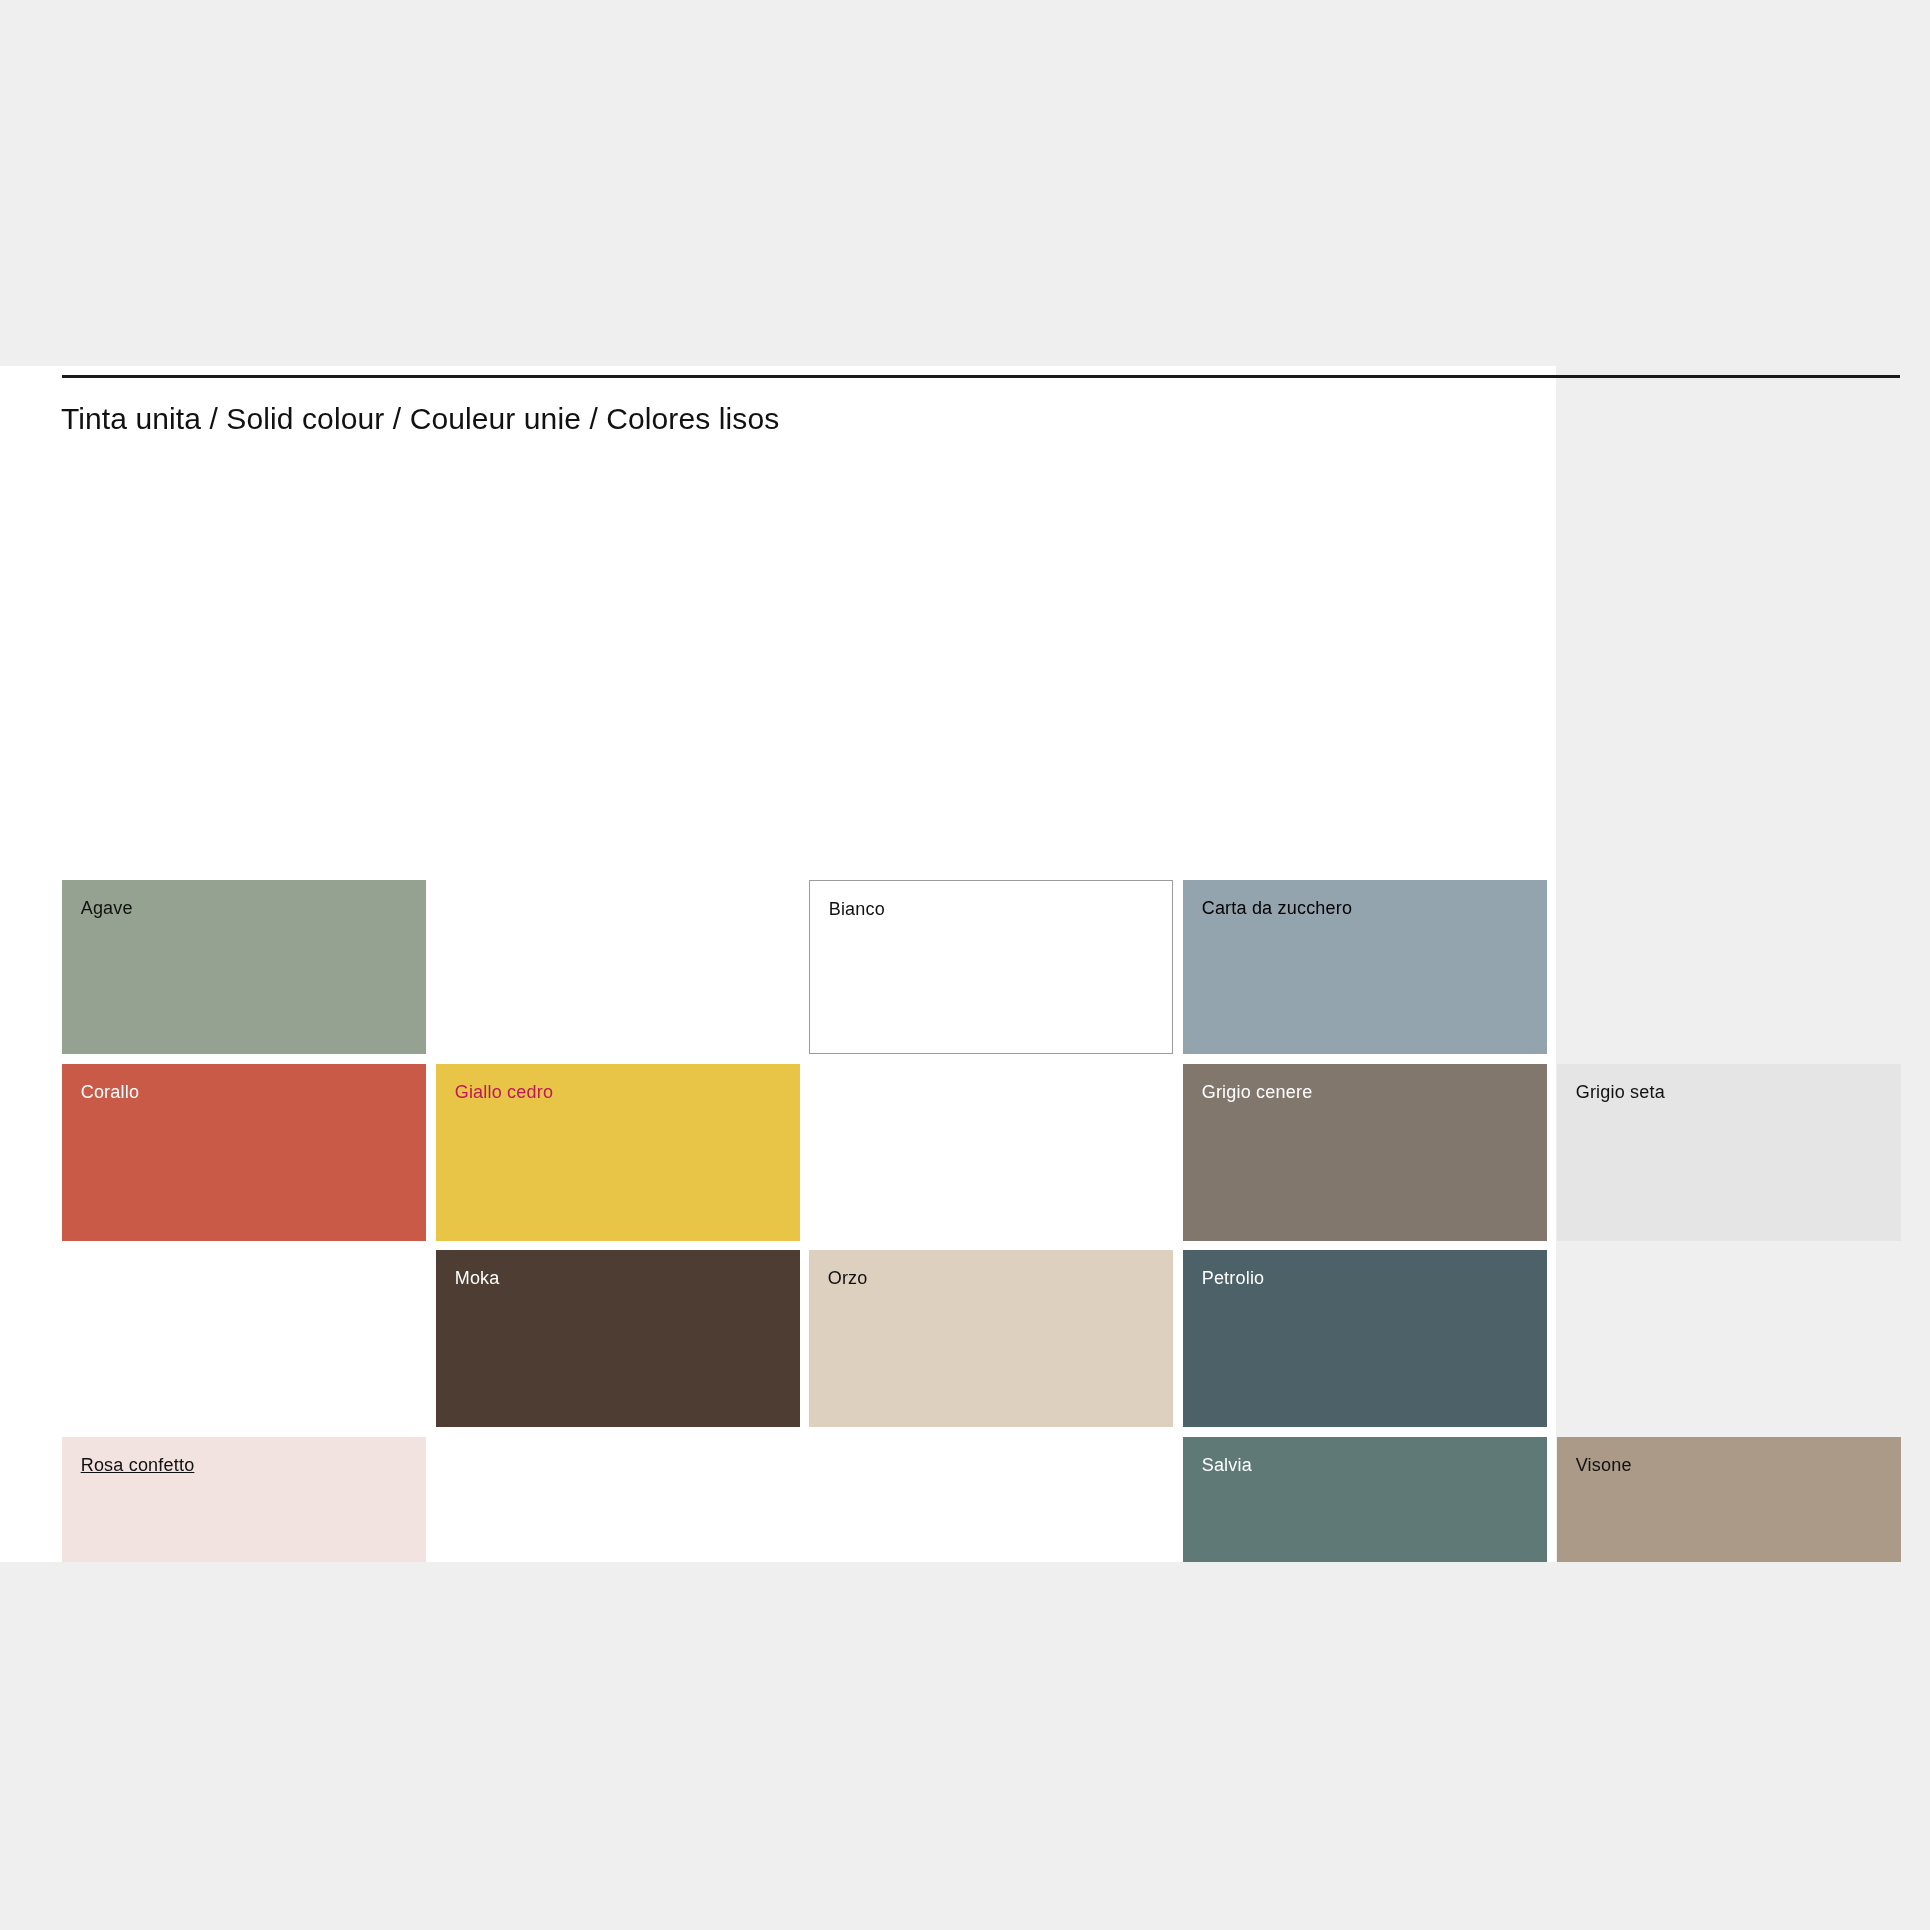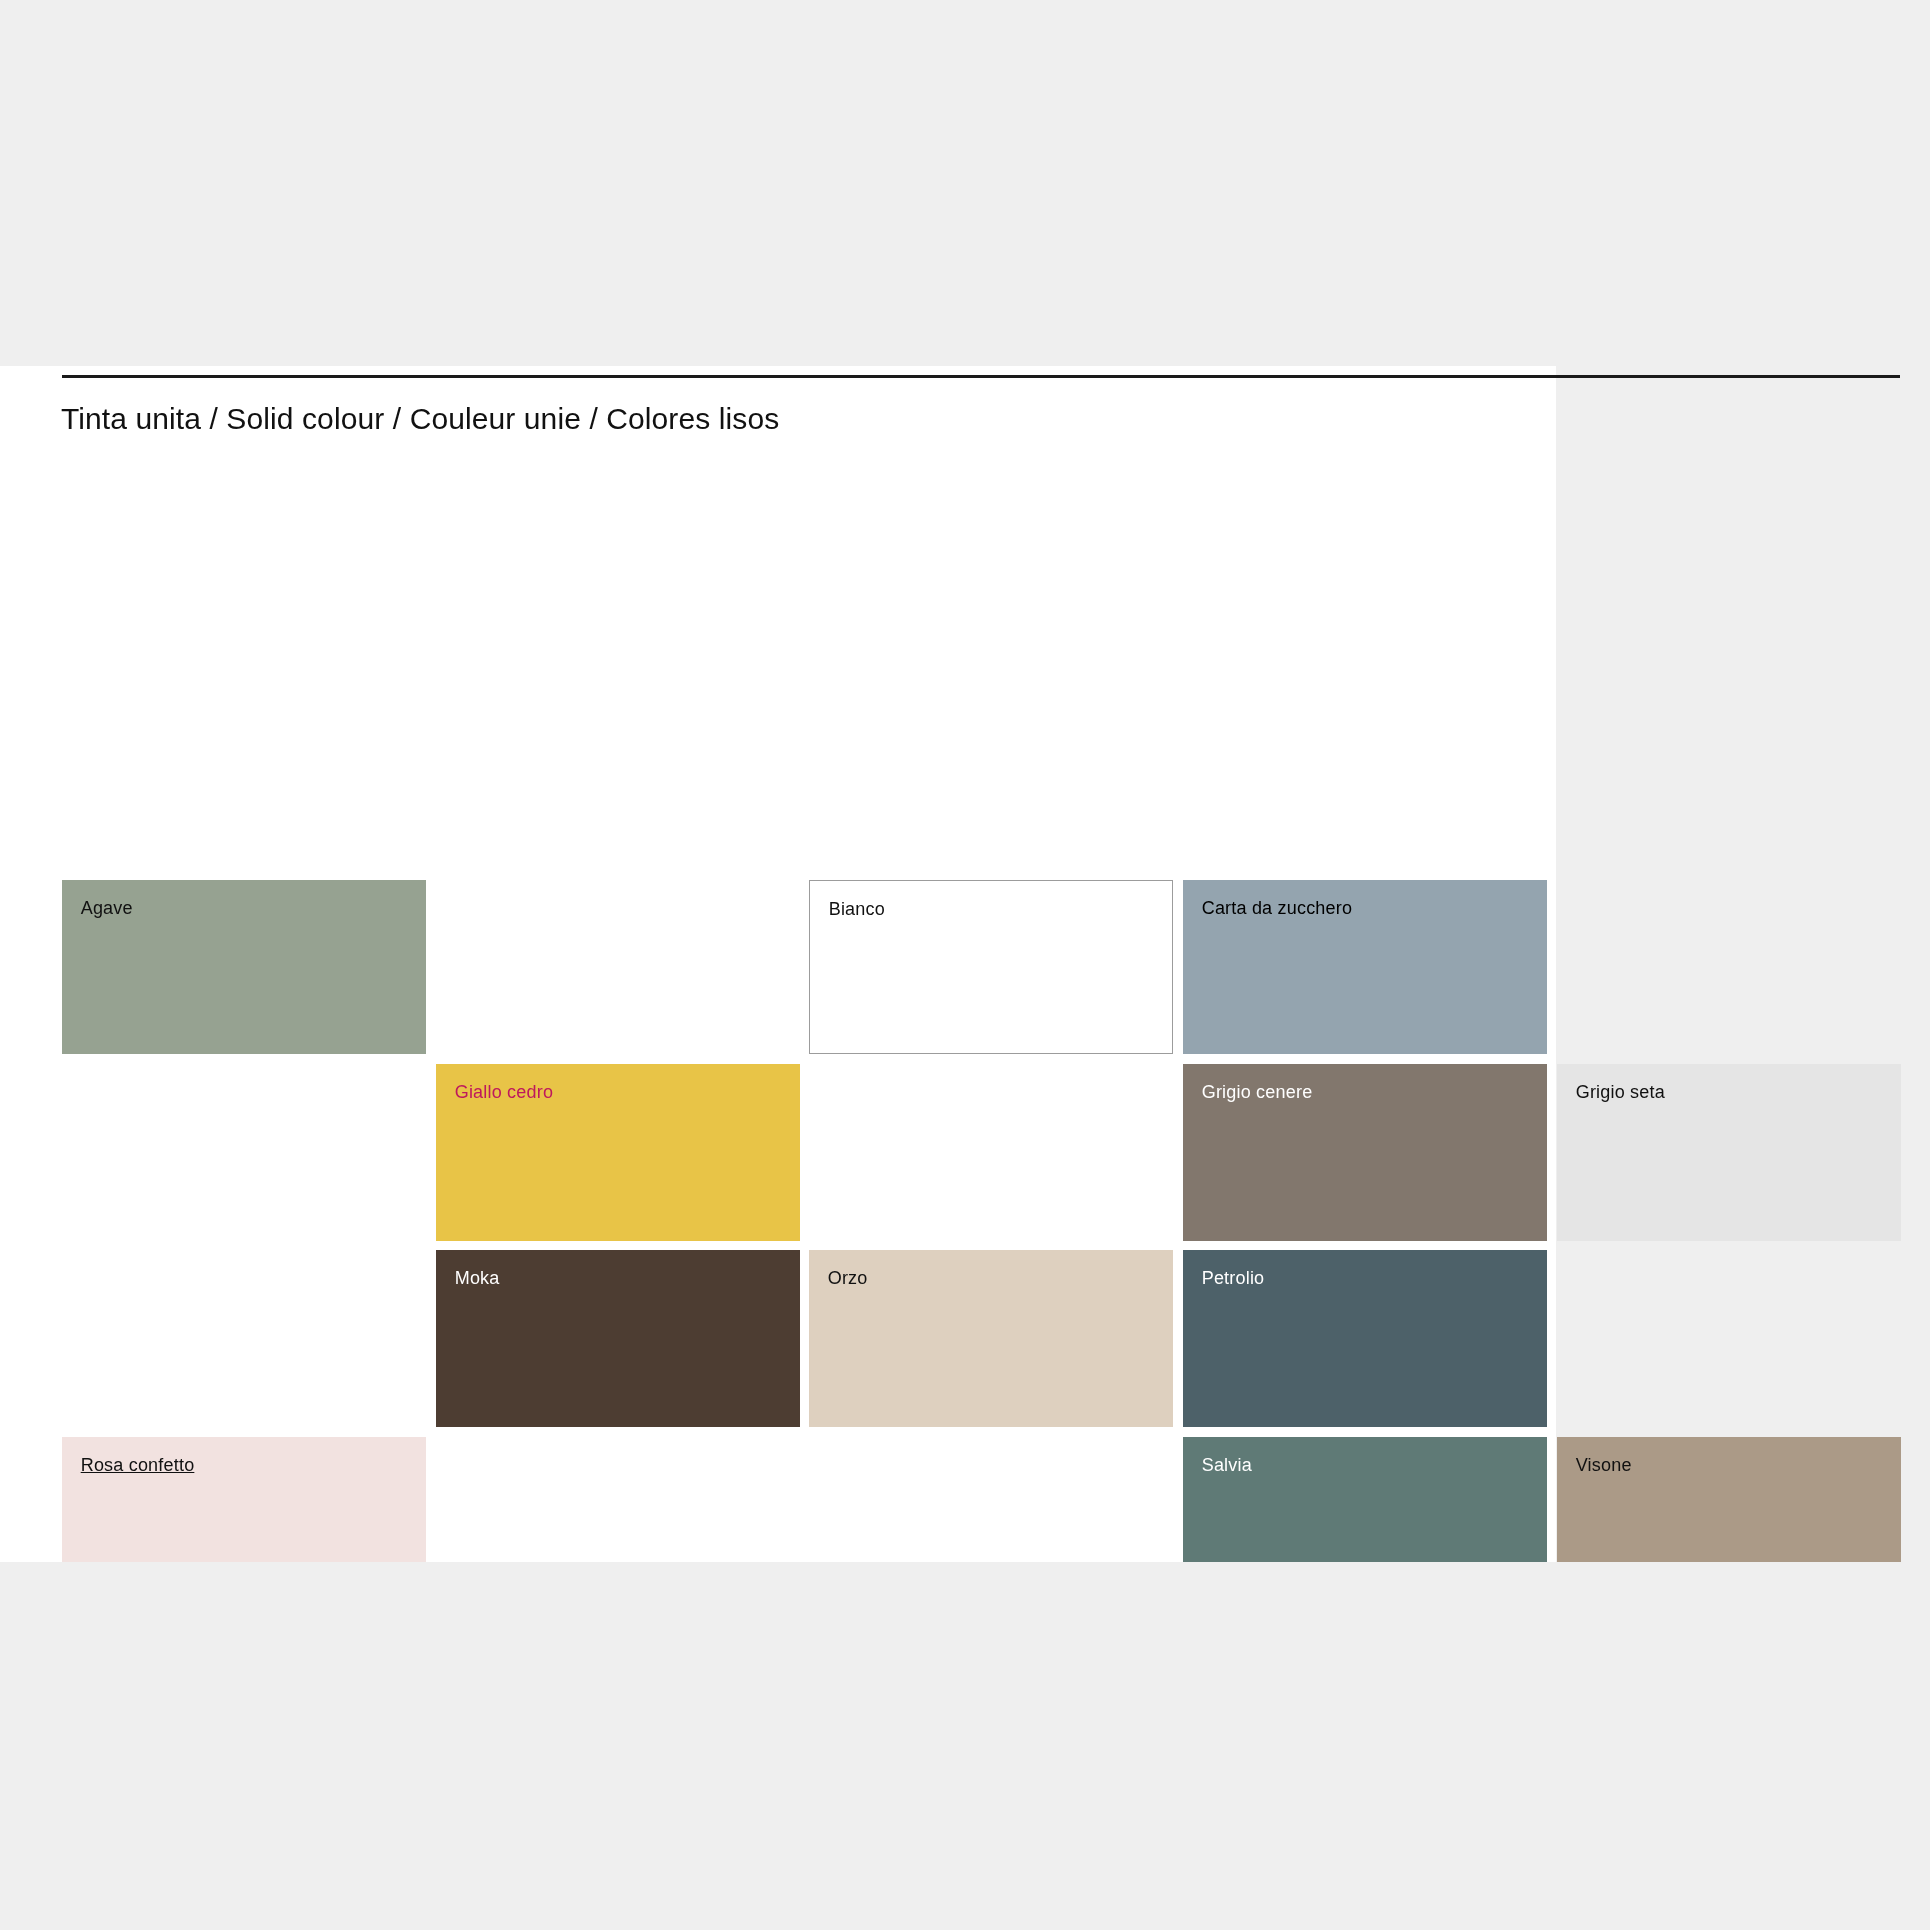--- a/index.html
+++ b/index.html
@@ -107,20 +107,23 @@
   <div class="swatch-grid">
       <div class="swatch c1 r1" style="background: rgb(150, 162, 145);">
         <span class="swatch-label" style="color: rgb(17, 17, 17);">Agave</span>
       </div>
       <div class="swatch c3 r1 bordered" style="background: rgb(255, 255, 255); border-color: rgb(156, 156, 156);">
         <span class="swatch-label" style="color: rgb(17, 17, 17);">Bianco</span>
       </div>
       <div class="swatch c4 r1" style="background: rgb(148, 164, 175);">
         <span class="swatch-label" style="color: #000000;">Carta da zucchero</span>
       </div>
+      <div class="swatch c1 r2" style="background: rgb(201, 90, 71);">
+        <span class="swatch-label" style="color: rgb(255, 255, 255);">Corallo</span>
+      </div>
       <div class="swatch c2 r2" style="background: rgb(232, 196, 71);">
         <span class="swatch-label" style="color: #be185d;">Giallo cedro</span>
       </div>
       <div class="swatch c4 r2" style="background: rgb(130, 119, 109);">
         <span class="swatch-label" style="color: rgb(255, 255, 255);">Grigio cenere</span>
       </div>
       <div class="swatch c5 r2" style="background: #e5e5e5;">
         <span class="swatch-label" style="color: rgb(17, 17, 17);">Grigio seta</span>
       </div>
       <div class="swatch c2 r3" style="background: rgb(77, 61, 50);">

